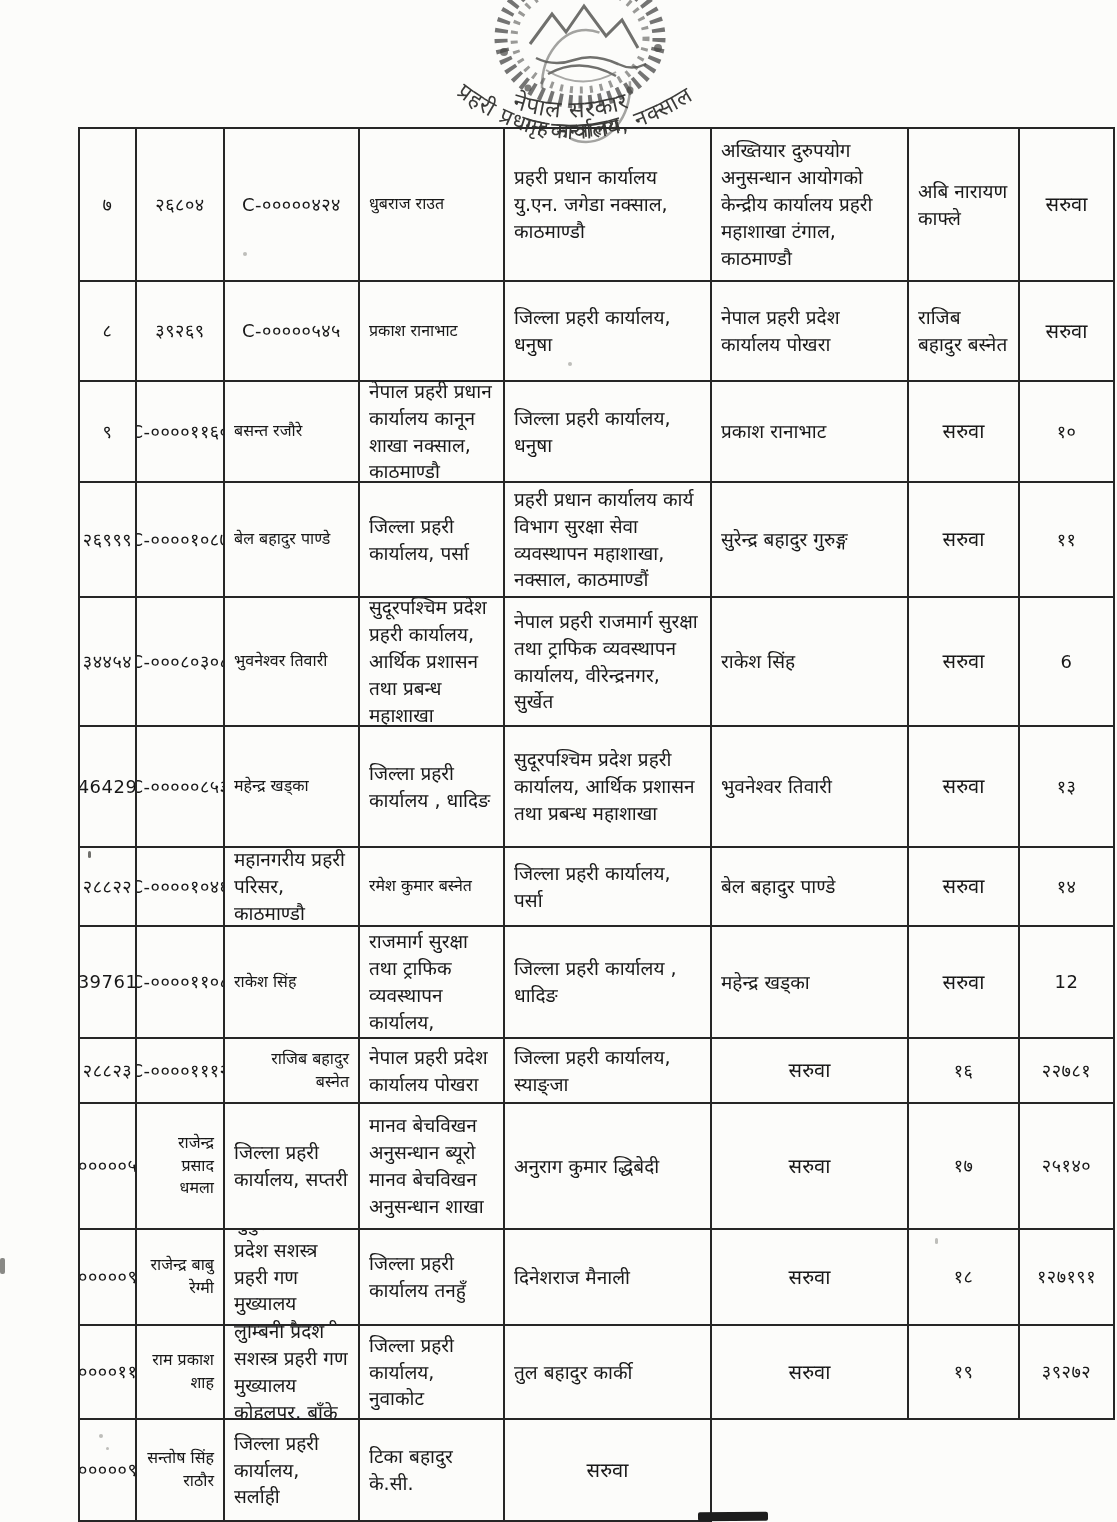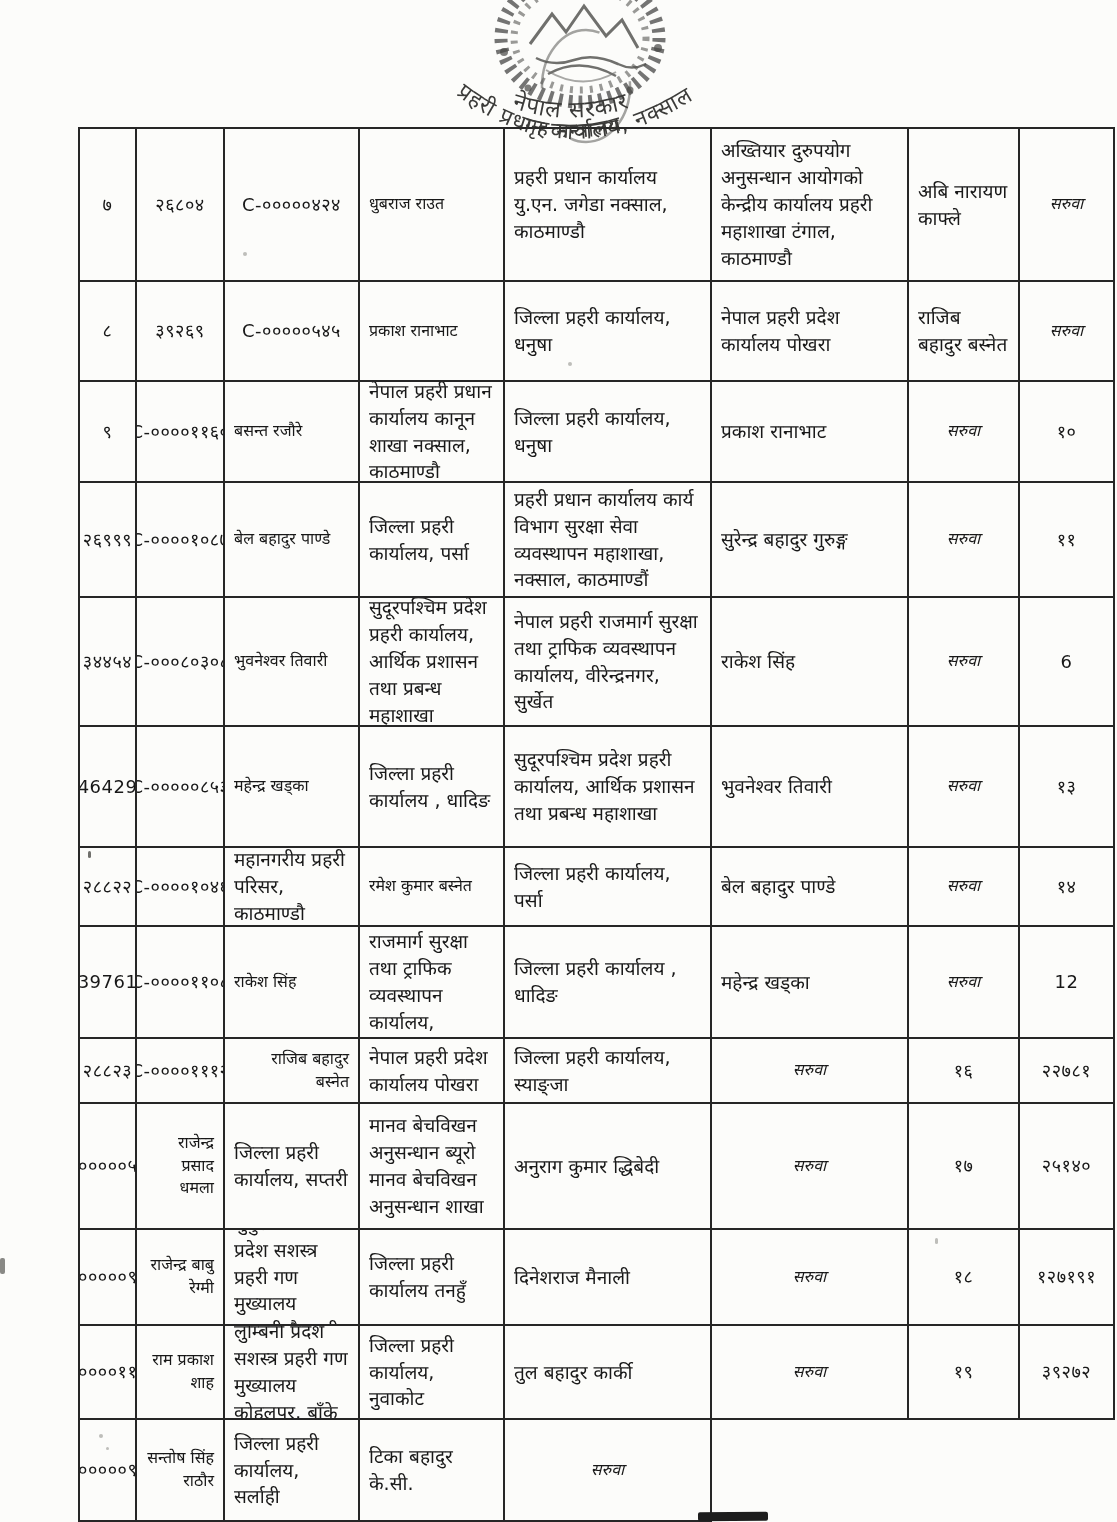--- a/index.html
+++ b/index.html
@@ -26,21 +26,21 @@
     box-sizing:border-box;
     display:flex;align-items:center;
     padding:3px 9px;
     font-size:19px;line-height:1.42;
     color:#181818;
     overflow:hidden;
   }
   .cell.num{justify-content:center;text-align:center;font-size:18px;letter-spacing:.5px;}
   .cell.code{justify-content:center;text-align:left;font-size:18px;letter-spacing:.5px;}
   .cell.name{font-size:16px;text-align:right;}
-  .cell.rem{justify-content:center;text-align:center;font-size:16px;font-style:italic;}
+  .cell.rem{justify-content:center;text-align:center;font-size:20px;}
   
   .stamp{
     position:absolute;left:432px;top:0;width:320px;height:200px;
     z-index:5;pointer-events:none;opacity:.93;
   }
   
   .ink-bar{
     position:absolute;left:698px;top:1512px;width:70px;height:9px;
     background:#1d1d1d;border-radius:2px;transform:rotate(-.6deg);
   }

